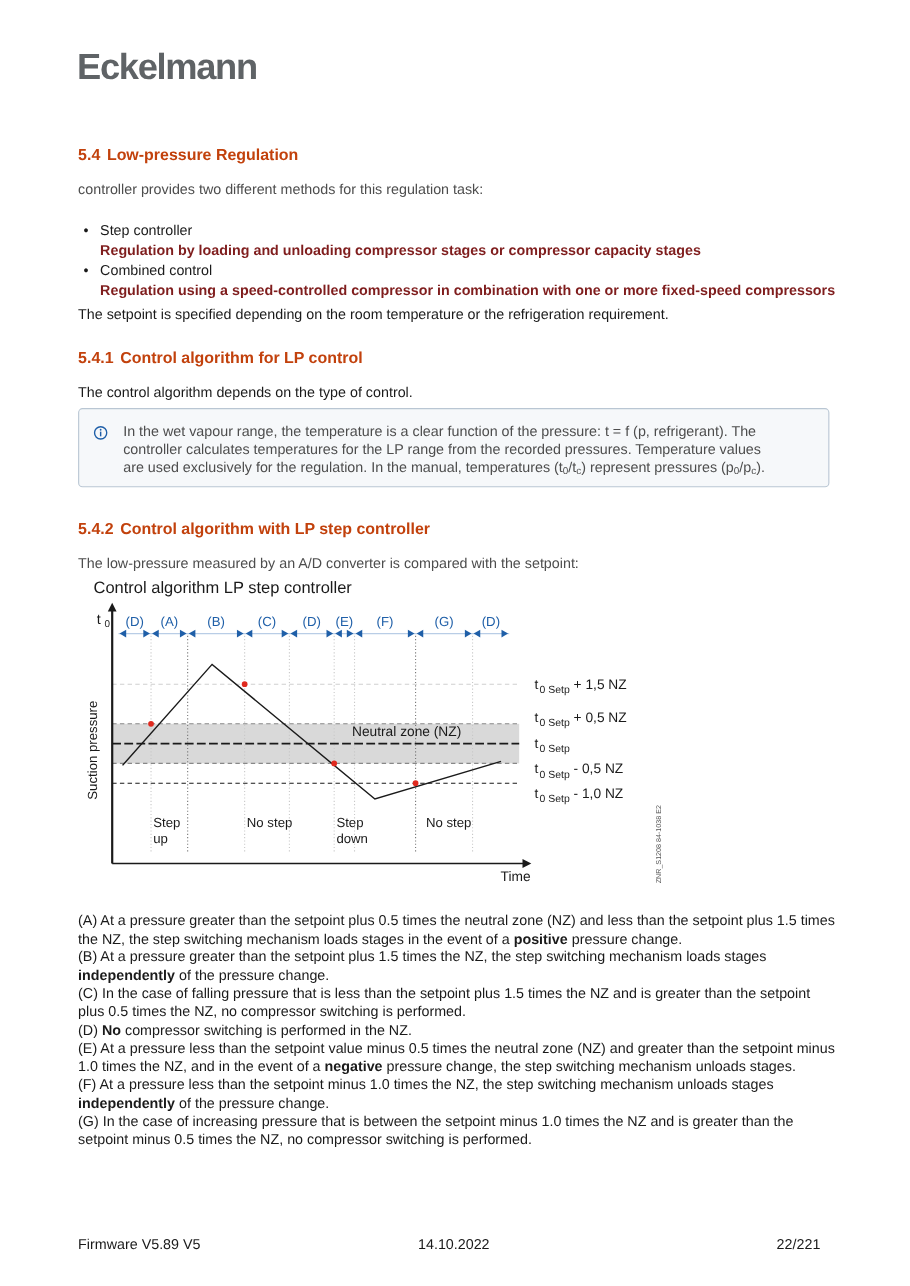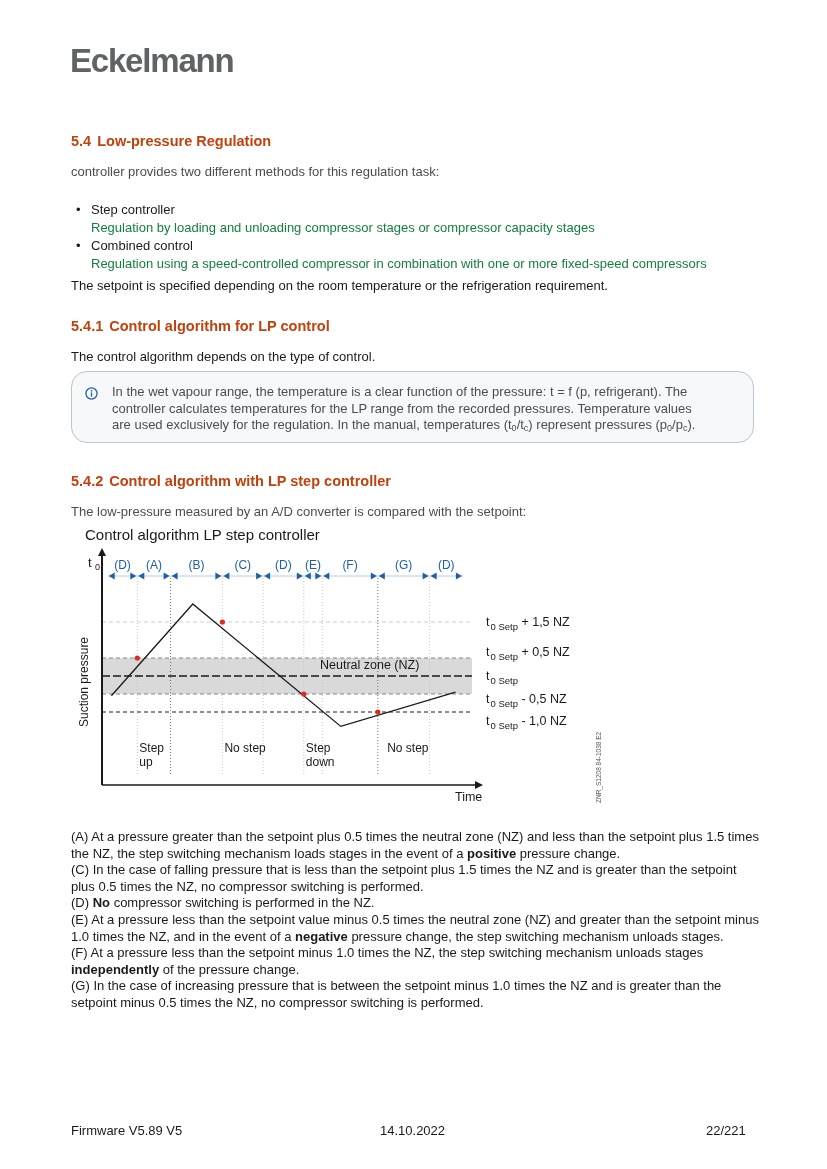--- a/index.html
+++ b/index.html
@@ -8,23 +8,23 @@
   .logo { position: absolute; left: 70px; top: 42px; font-family: "Liberation Sans", sans-serif;
           font-weight: bold; font-size: 33px; color: #5f6366; letter-spacing: -1.2px; text-align: center; }
   .h2 { position: absolute; left: 71px; font-weight: bold; font-size: 14.5px; color: #c2410c; }
   .h2 .num { margin-right: 6px; }
   .p { position: absolute; left: 71px; font-size: 13px; line-height: 18px; color: #4d4d4d; width: 690px; }
   .p.dark { color: #1a1a1a; }
   .bullets { position: absolute; left: 71px; top: 201px; width: 700px; font-size: 13px; line-height: 18px; }
   .bullet { position: relative; padding-left: 20px; margin-bottom: 0px; }
   .bullet .dot { position: absolute; left: 5px; top: 0; color: #1a1a1a; }
   .bullet .title { font-weight: normal; color: #1a1a1a; }
-  .bullet .desc { color: #15803d; }
+  .bullet .desc { color: #7f1d1d; font-weight: bold; }
   .note { position: absolute; left: 71px; top: 371px; width: 683px; height: 72px;
-          border: 1px solid #b9c6d3; border-radius: 16px; background: #f6f8fa; box-sizing: border-box; }
+          border: 1px solid #b9c6d3; border-radius: 4px; background: #f6f8fa; box-sizing: border-box; }
   .note .icon { position: absolute; left: 13px; top: 15px; width: 13px; height: 13px; }
   .note .text { position: absolute; left: 40px; top: 12px; width: 630px; font-size: 13px; line-height: 16.5px; color: #4d4d4d; }
   sub { font-size: 9px; vertical-align: -2px; line-height: 0; }
   .chart-title { position: absolute; left: 85px; top: 526px; font-size: 15px; color: #1a1a1a; }
   svg.chart { position: absolute; left: 0; top: 0; }
   .desc-block { position: absolute; left: 71px; top: 829px; width: 690px; font-size: 13px; line-height: 16.6px; color: #1a1a1a; }
   .desc-block b { font-weight: bold; }
   .footer { position: absolute; top: 1123px; font-size: 13px; color: #1a1a1a; }
 </style>
 </head>
@@ -143,20 +143,21 @@
     <text x="486" y="626" font-size="12.5" font-family="&quot;Liberation Sans&quot;, sans-serif" fill="#1a1a1a"><tspan>t</tspan><tspan font-size="9.5" dy="4" dx="1">0 Setp</tspan><tspan dy="-4"> + 1,5 NZ</tspan></text>
     <text x="486" y="656" font-size="12.5" font-family="&quot;Liberation Sans&quot;, sans-serif" fill="#1a1a1a"><tspan>t</tspan><tspan font-size="9.5" dy="4" dx="1">0 Setp</tspan><tspan dy="-4"> + 0,5 NZ</tspan></text>
     <text x="486" y="680" font-size="12.5" font-family="&quot;Liberation Sans&quot;, sans-serif" fill="#1a1a1a"><tspan>t</tspan><tspan font-size="9.5" dy="4" dx="1">0 Setp</tspan></text>
     <text x="486" y="703" font-size="12.5" font-family="&quot;Liberation Sans&quot;, sans-serif" fill="#1a1a1a"><tspan>t</tspan><tspan font-size="9.5" dy="4" dx="1">0 Setp</tspan><tspan dy="-4"> - 0,5 NZ</tspan></text>
     <text x="486" y="725" font-size="12.5" font-family="&quot;Liberation Sans&quot;, sans-serif" fill="#1a1a1a"><tspan>t</tspan><tspan font-size="9.5" dy="4" dx="1">0 Setp</tspan><tspan dy="-4"> - 1,0 NZ</tspan></text>
     <text x="0" y="0" font-size="6.5" font-family="&quot;Liberation Sans&quot;, sans-serif" fill="#555" transform="translate(601,803) rotate(-90)">ZNR_S1208 84-1038 E2</text>
   </svg>
 
 <div class="desc-block" id="desc-block">
     <div><span>(A) At a pressure greater than the setpoint plus 0.5 times the neutral zone (NZ) and less than the setpoint plus 1.5 times the NZ, the step switching mechanism loads stages in the event of a </span><b>positive</b><span> pressure change.</span></div>
+    <div><span>(B) At a pressure greater than the setpoint plus 1.5 times the NZ, the step switching mechanism loads stages </span><b>independently</b><span> of the pressure change.</span></div>
     <div><span>(C) In the case of falling pressure that is less than the setpoint plus 1.5 times the NZ and is greater than the setpoint plus 0.5 times the NZ, no compressor switching is performed.</span></div>
     <div><span>(D) </span><b>No</b><span> compressor switching is performed in the NZ.</span></div>
     <div><span>(E) At a pressure less than the setpoint value minus 0.5 times the neutral zone (NZ) and greater than the setpoint minus 1.0 times the NZ, and in the event of a </span><b>negative</b><span> pressure change, the step switching mechanism unloads stages.</span></div>
     <div><span>(F) At a pressure less than the setpoint minus 1.0 times the NZ, the step switching mechanism unloads stages </span><b>independently</b><span> of the pressure change.</span></div>
     <div><span>(G) In the case of increasing pressure that is between the setpoint minus 1.0 times the NZ and is greater than the setpoint minus 0.5 times the NZ, no compressor switching is performed.</span></div>
   </div>
 
 <div class="footer" style="left:71px;">Firmware V5.89 V5</div>
 <div class="footer" style="left:380px;">14.10.2022</div>
 <div class="footer" style="left:706px;">22/221</div>

